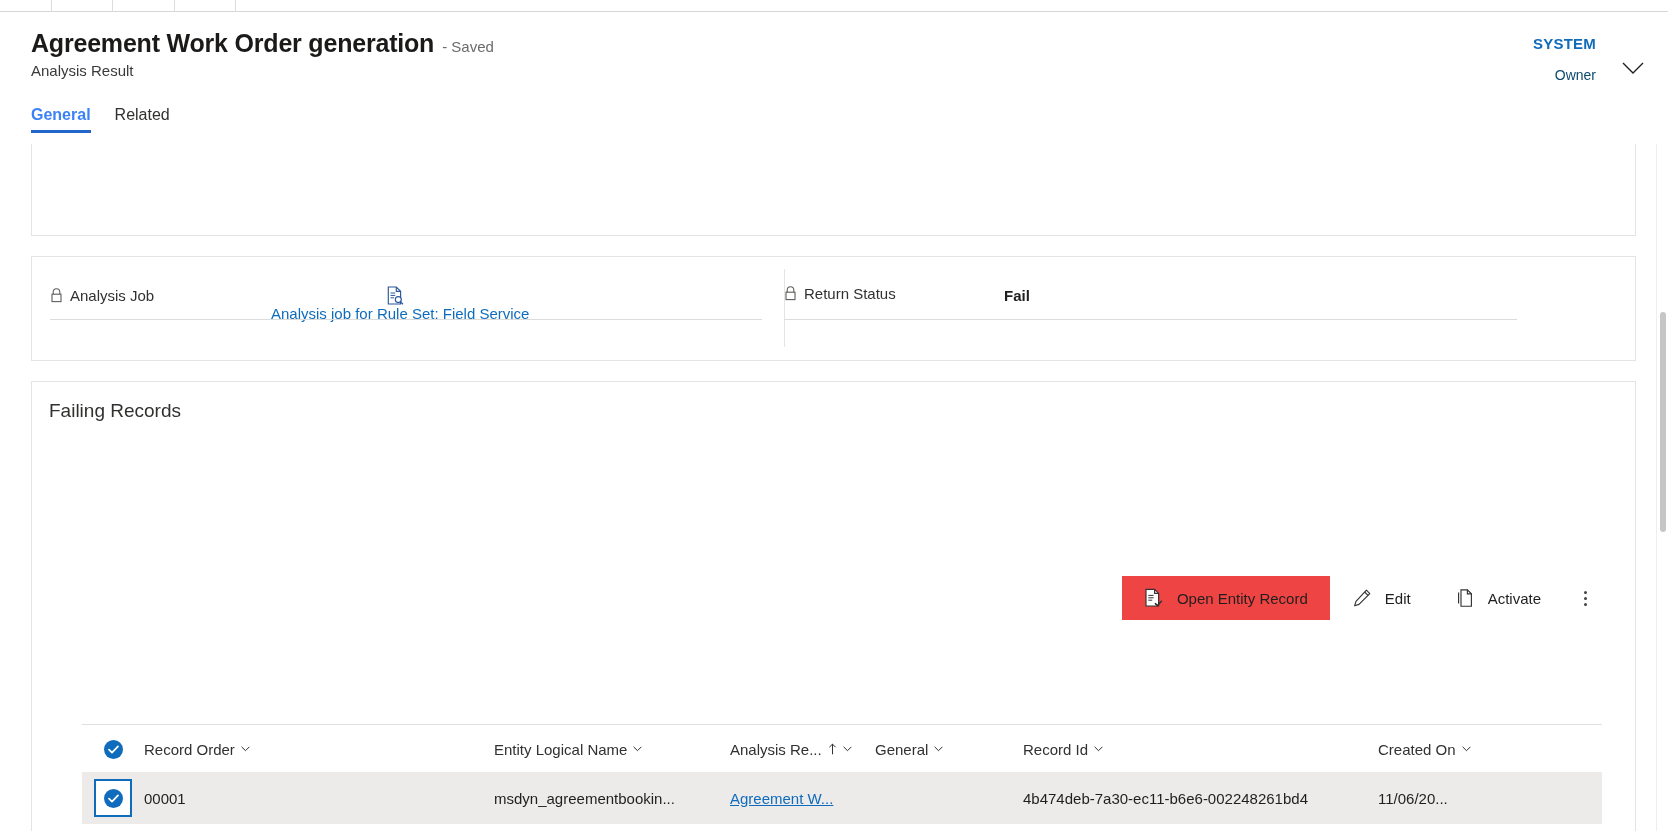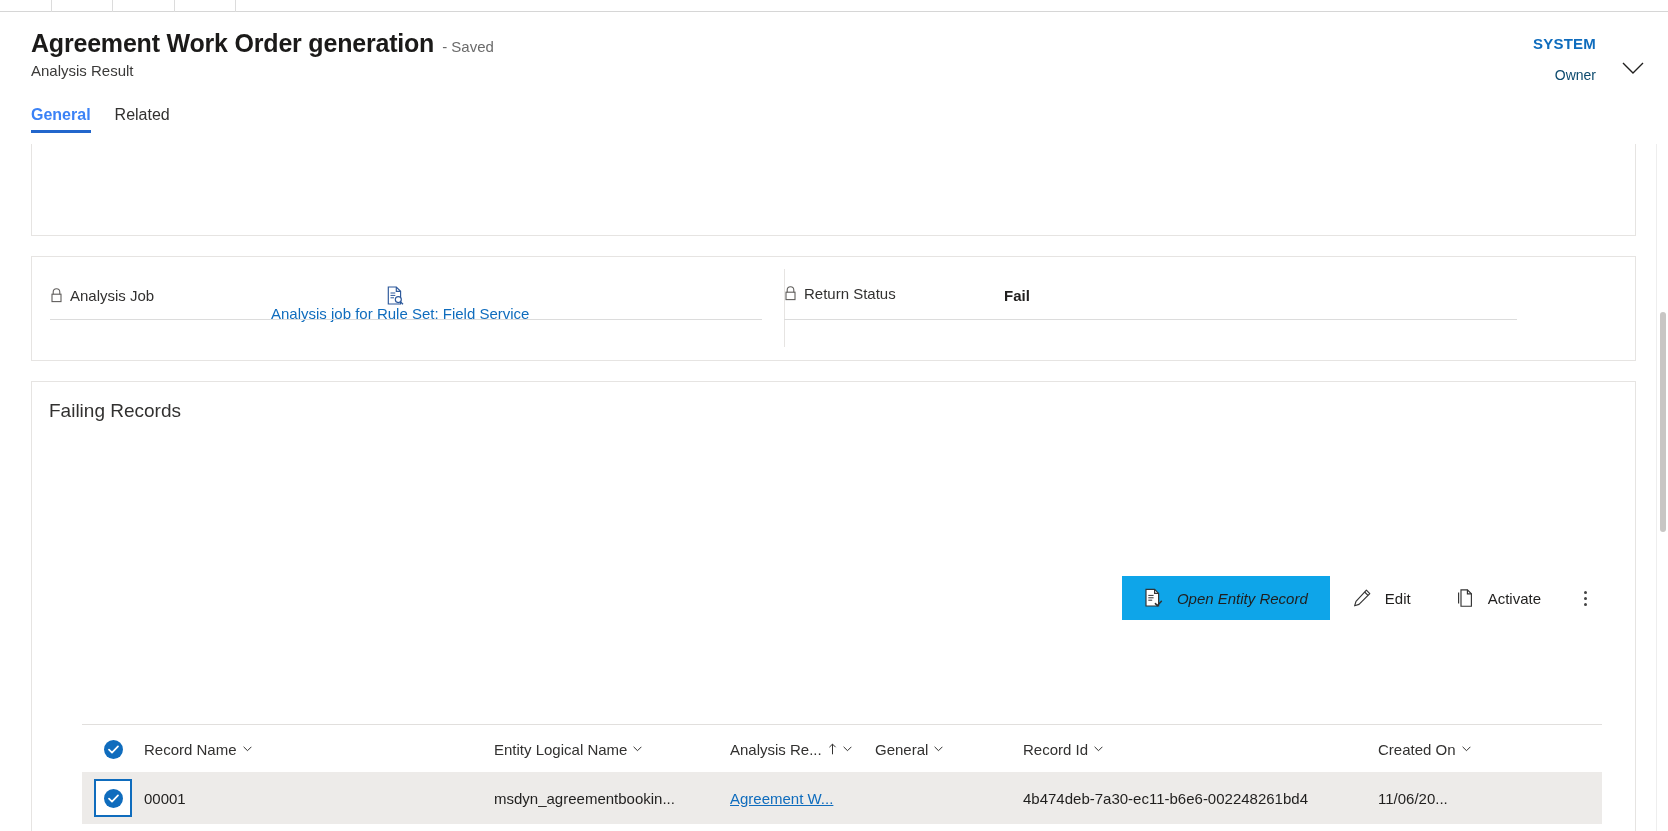--- a/index.html
+++ b/index.html
@@ -137,21 +137,21 @@
   .cmdbar {
     position: absolute; right: 28px; top: 194px;
     display: flex; align-items: center; height: 44px;
   }
   .cmd-btn {
     display: flex; align-items: center; gap: 13px;
     height: 44px; padding: 0 22px;
     font-size: 15px; color: #201f1e; cursor: pointer;
     white-space: nowrap;
   }
-  .cmd-btn.selected { background: #0ea5e9; font-style: italic; }
+  .cmd-btn.selected { background: #ef4444; }
   .cmd-ico { width: 20px; height: 20px; flex: 0 0 auto; display:block; }
   .cmd-overflow {
     width: 44px; height: 44px; display: flex;
     align-items: center; justify-content: center; cursor: pointer;
   }
   .dots { display: flex; flex-direction: column; gap: 3px; align-items: center; }
   .dots i { width: 3px; height: 3px; border-radius: 50%; background: #444; display:block; }
 
   
   .tbl { position: absolute; left: 50px; top: 345px; width: 1490px; }
@@ -351,21 +351,21 @@
 
         <div style="width:62px; display:flex; align-items:center; justify-content:center; flex:0 0 auto;">
           <span class="sel-circle">
             <svg width="11" height="9" viewBox="0 0 11 9" aria-hidden="true">
               <path d="M1 4.6L4 7.6 10 1.3" stroke="#fff" stroke-width="1.7" fill="none" stroke-linecap="round" stroke-linejoin="round"></path>
             </svg>
           </span>
         </div>
 
         <div class="th" style="width:350px;">
-          <span>Record Name</span>
+          <span>Record Order</span>
           <svg class="chev" viewBox="0 0 9 6" aria-hidden="true">
             <path d="M.6.8 4.5 4.7 8.4.8" stroke="#323130" stroke-width="1" fill="none"></path>
           </svg>
         </div>
 
         <div class="th" style="width:236px;">
           <span>Entity Logical Name</span>
           <svg class="chev" viewBox="0 0 9 6" aria-hidden="true">
             <path d="M.6.8 4.5 4.7 8.4.8" stroke="#323130" stroke-width="1" fill="none"></path>
           </svg>

